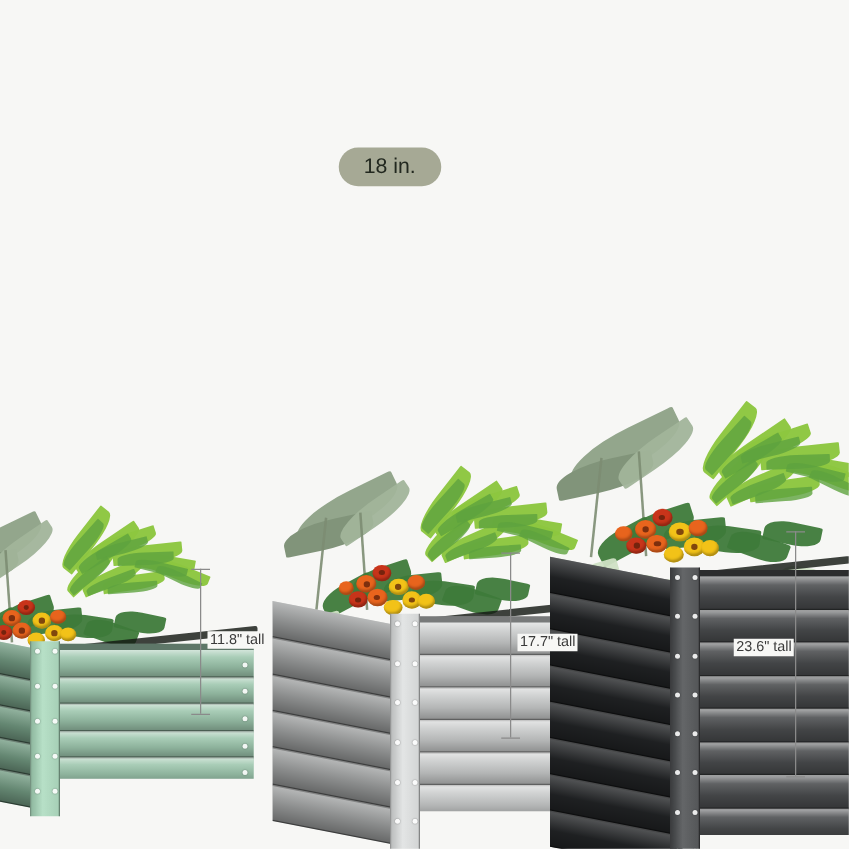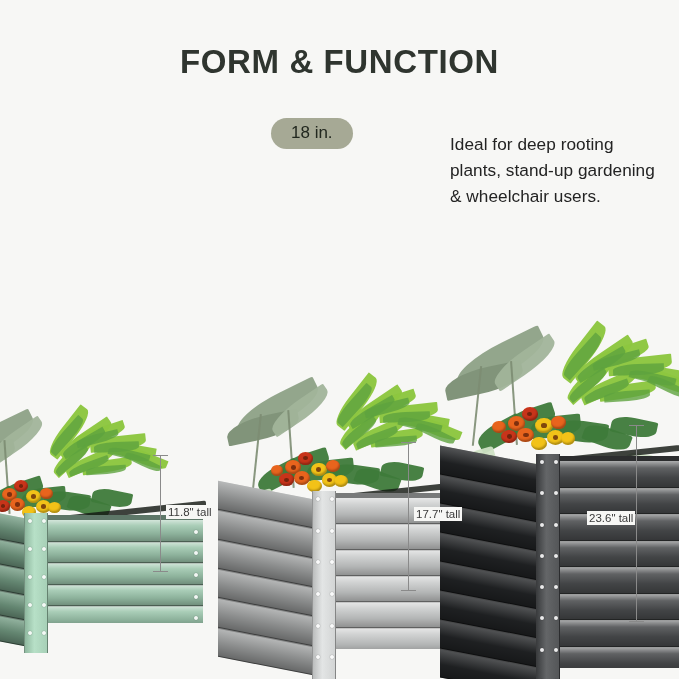--- a/index.html
+++ b/index.html
@@ -123,33 +123,31 @@
     background: #f7f7f5;
     padding: 1px 2px;
     white-space: nowrap;
   }
 </style>
 </head>
 <body>
 
 <div id="page">
 
-  <div class="title">FORM &amp; FUNCTION</div>
 
   <div class="columns">
 
     <div class="col col-0">
     </div>
 
     <div class="col col-1">
       <div class="pill">18 in.</div>
     </div>
 
     <div class="col col-2">
-      <div class="blurb">Ideal for deep rooting plants, stand-up gardening &amp; wheelchair users.</div>
     </div>
   </div>
 
   <div class="scene">
 
     <div class="planter" id="p1" style="left:-62px; top:50px;">
       <div class="foliage" id="f1" style="left: 6px; top: 60px; width: 230px; height: 150px;">
           <div class="blade" style="left: 8px; top: -4px; width: 86px; height: 26px; background: rgb(147, 166, 140); transform: rotate(-26deg); opacity: 1; border-radius: 60% 4%;"></div>
           <div class="blade" style="left: 2px; top: 16px; width: 70px; height: 22px; background: rgb(129, 148, 122); transform: rotate(-12deg); opacity: 1; border-radius: 60% 4%;"></div>
           <div class="blade" style="left: 40px; top: 2px; width: 64px; height: 18px; background: rgb(161, 180, 154); transform: rotate(-34deg); opacity: 0.95; border-radius: 60% 4%;"></div>

